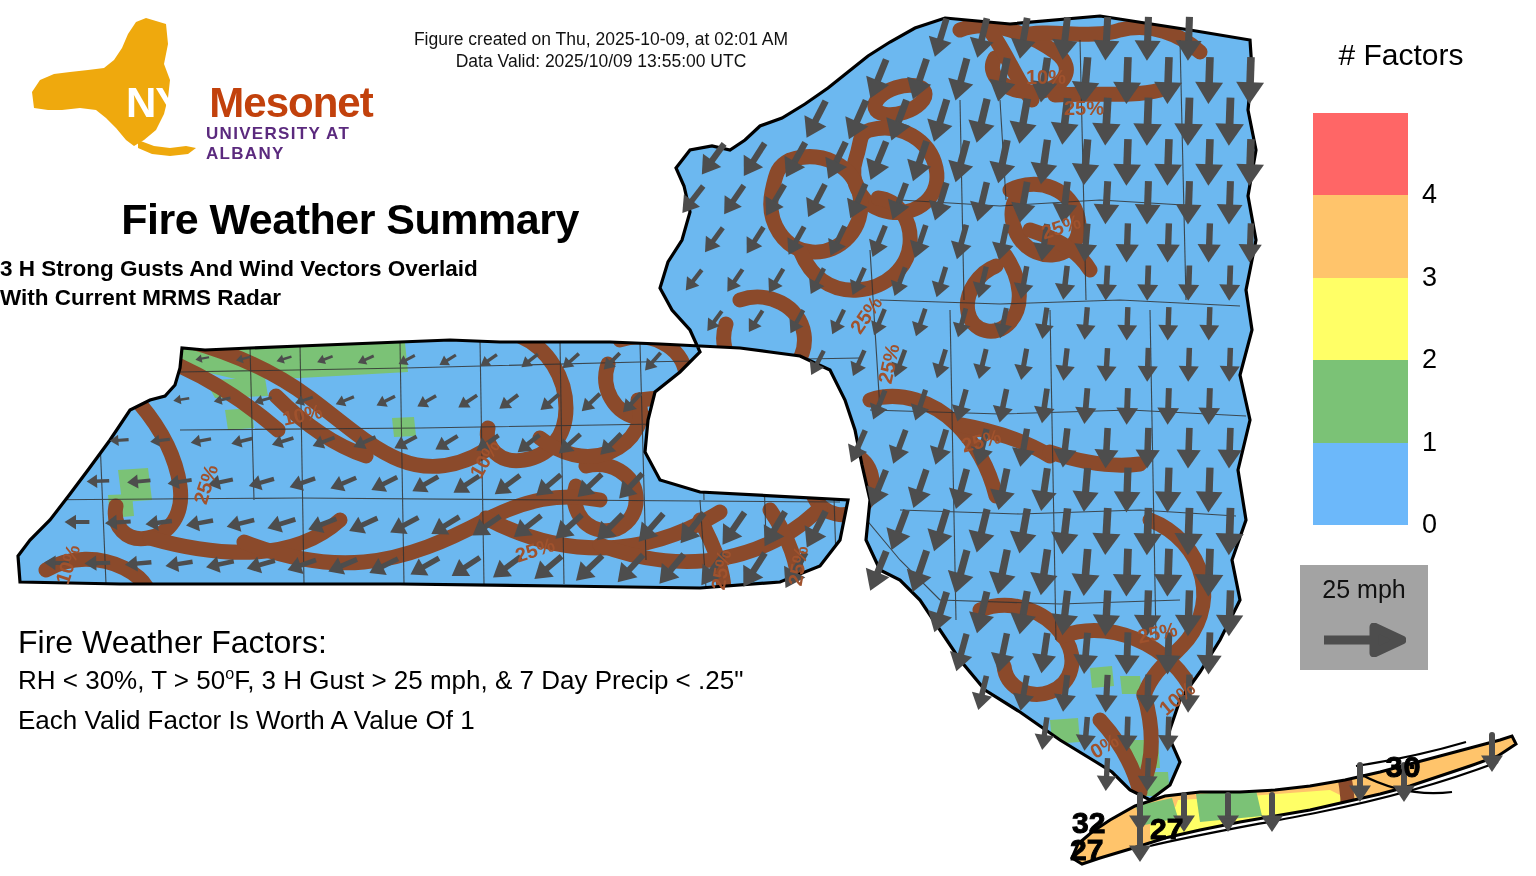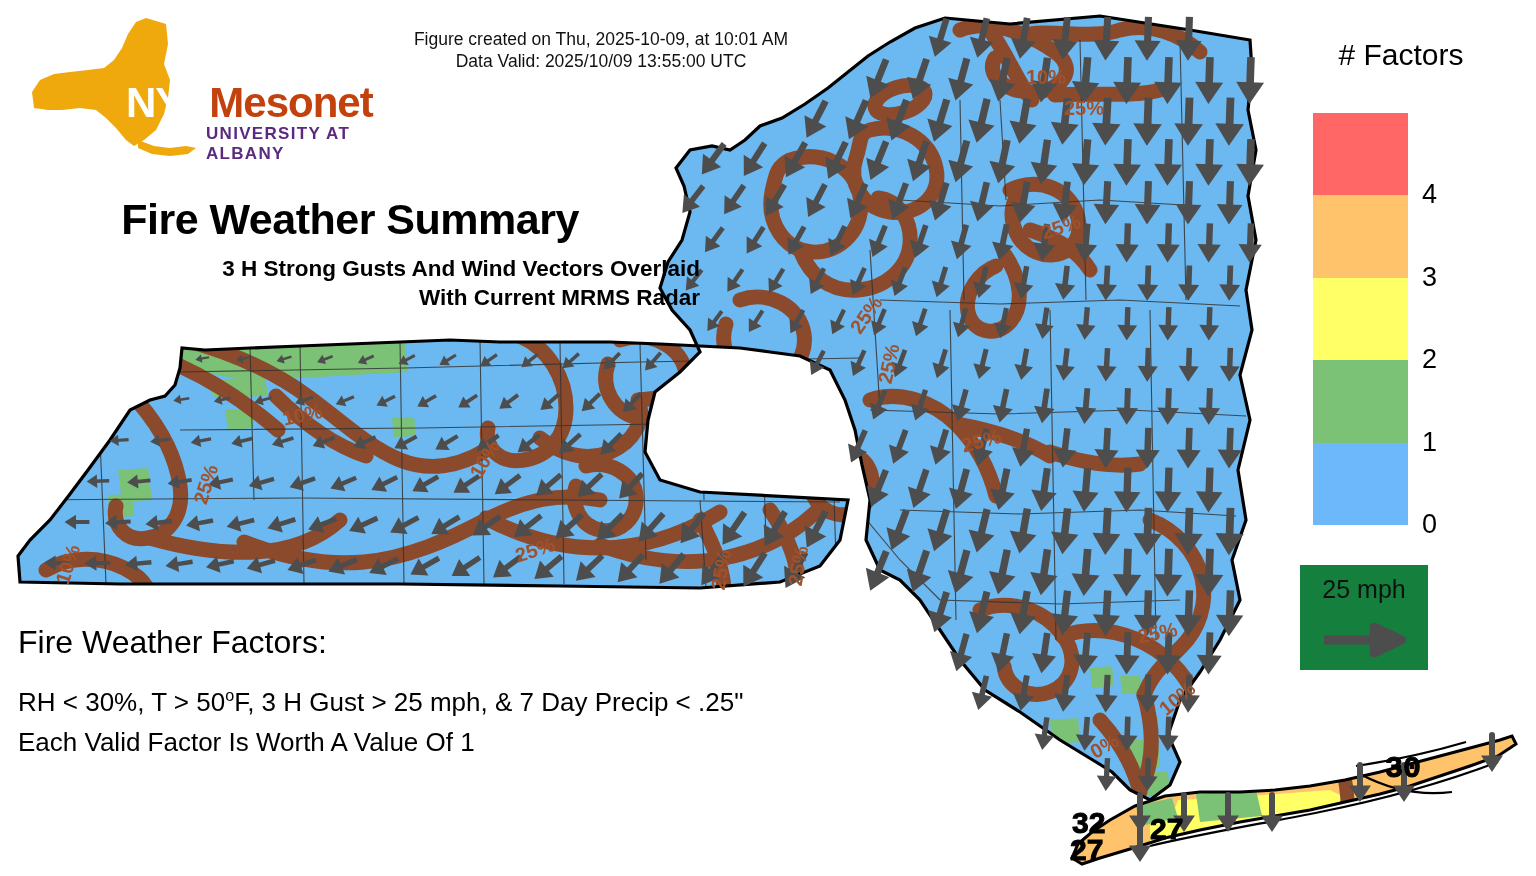--- a/index.html
+++ b/index.html
@@ -18,38 +18,38 @@
   #logo-sub{position:absolute;left:188px;top:110px;font-size:17px;font-weight:bold;
             letter-spacing:1.3px;color:#5B2A7E;}
 
   
   #meta-block{left:366px;top:28px;width:470px;text-align:center;font-size:17.5px;
               line-height:1.28;color:#111;}
 
   
   #title-main{left:0px;top:195px;width:700px;text-align:center;font-size:43px;
               font-weight:bold;letter-spacing:-0.5px;}
-  #title-sub{left:0px;top:255px;width:700px;text-align:right;font-size:22.5px;
+  #title-sub{left:0px;top:255px;width:700px;text-align:left;font-size:22.5px;
              font-weight:bold;line-height:1.28;}
 
   
   #footer{left:18px;top:625px;width:900px;}
-  #footer-head{font-size:32px;line-height:1.1;margin-bottom:22px;}
+  #footer-head{font-size:32px;line-height:1.1;}
   .footer-line{font-size:26px;line-height:1.55;white-space:nowrap;}
   .gap{height:26px;}
   sup.deg{font-size:0.62em;vertical-align:super;line-height:0;}
 
   
   #legend-title{left:1286px;top:38px;width:230px;text-align:center;font-size:30px;}
   #colorbar{left:1313px;top:113px;width:95px;height:412px;}
   .cb-band{width:100%;}
   #cb-ticks{left:1422px;top:113px;width:60px;height:412px;}
   .cb-tick{position:absolute;font-size:27px;line-height:1;}
 
-  #vector-key{left:1300px;top:565px;width:128px;height:105px;background:#15803d;}
+  #vector-key{left:1300px;top:565px;width:128px;height:105px;background:#a3a3a3;}
   #vector-key-label{position:absolute;left:0;top:10px;width:100%;text-align:center;
                     font-size:25px;color:#111;}
   #vector-key-arrow{position:absolute;left:22px;top:58px;}
 
   
   #map-wrap{left:0;top:0;width:1332px;height:876px;}
   #map-svg{position:absolute;left:0;top:0;}
 
   .station-label{position:absolute;font-size:30px;font-weight:bold;color:#000;
                  -webkit-text-stroke:1px #000;}
@@ -1365,21 +1365,21 @@
     <path d="M 120,126 L 136,132 L 152,134 L 168,132 L 178,134 L 170,140
              L 152,142 L 134,140 L 120,134 Z" fill="#EFA90D"></path>
   </svg>
   <div id="logo-word">
     <span id="logo-nys">NYS</span><span id="logo-mesonet">Mesonet</span>
   </div>
   <div id="logo-sub">UNIVERSITY AT ALBANY</div>
 </div>
 
 <div id="meta-block" class="abs">
-  <div>Figure created on Thu, 2025-10-09, at 10:01 AM</div>
+  <div>Figure created on Thu, 2025-10-09, at 02:01 AM</div>
   <div>Data Valid: 2025/10/09 13:55:00 UTC</div>
 </div>
 
 <div id="title-main" class="abs">Fire Weather Summary</div>
 <div id="title-sub" class="abs">
   <div>3 H Strong Gusts And Wind Vectors Overlaid</div>
   <div>With Current MRMS Radar</div>
 </div>
 
 <div id="footer" class="abs">

